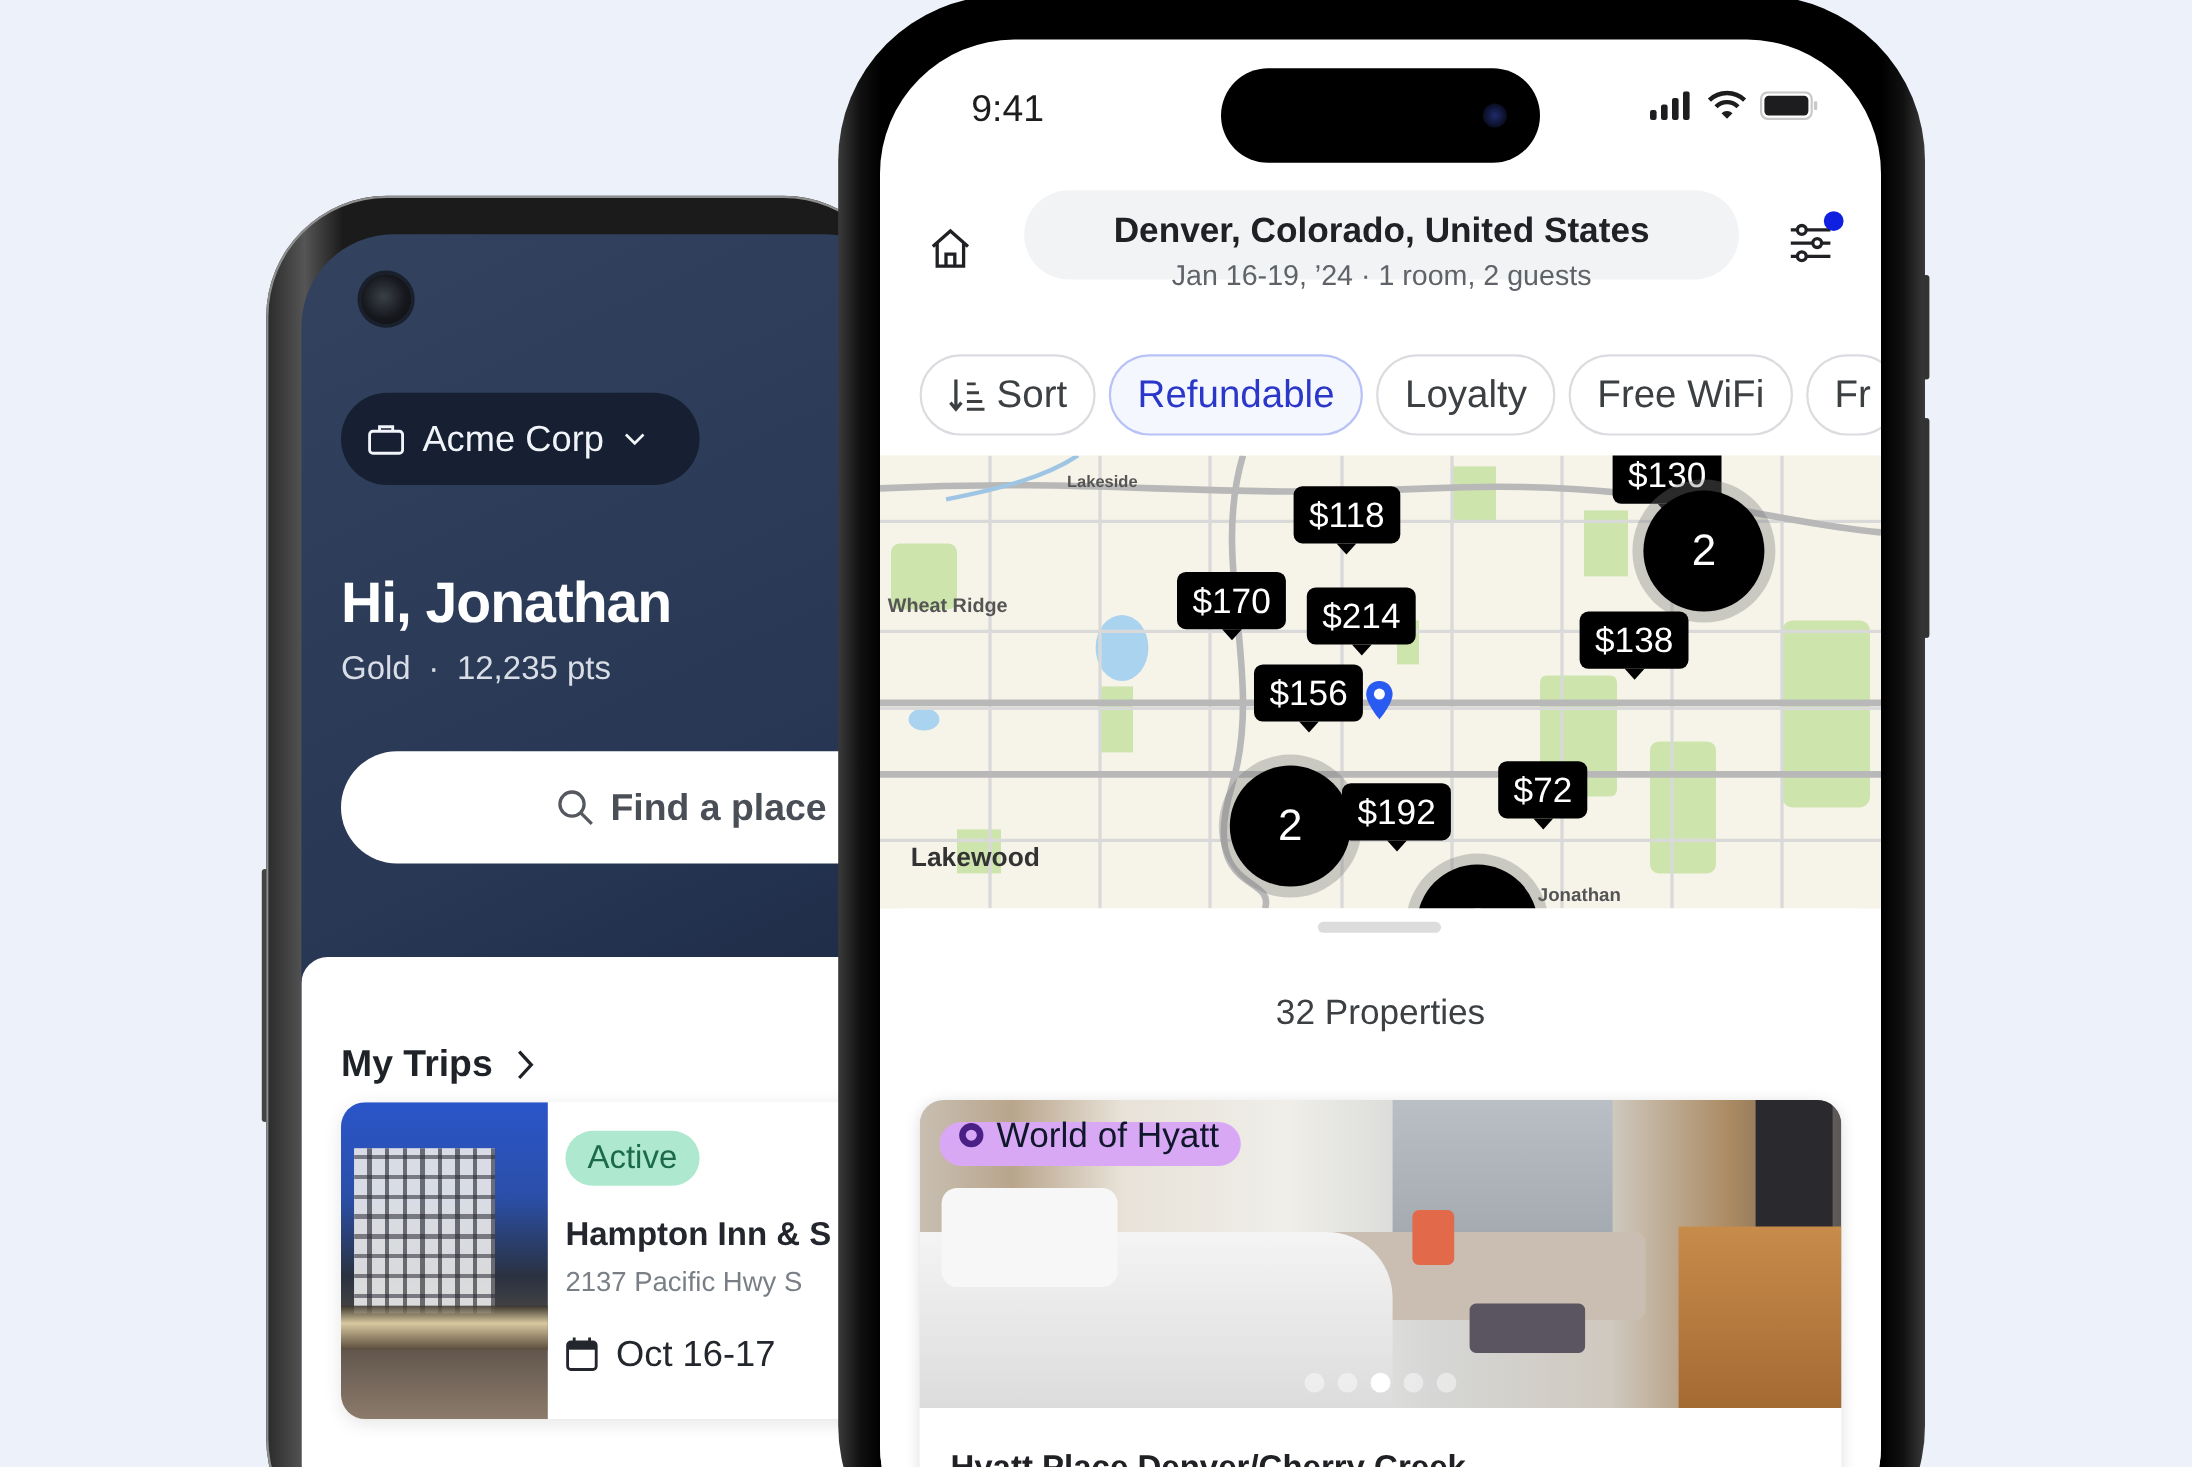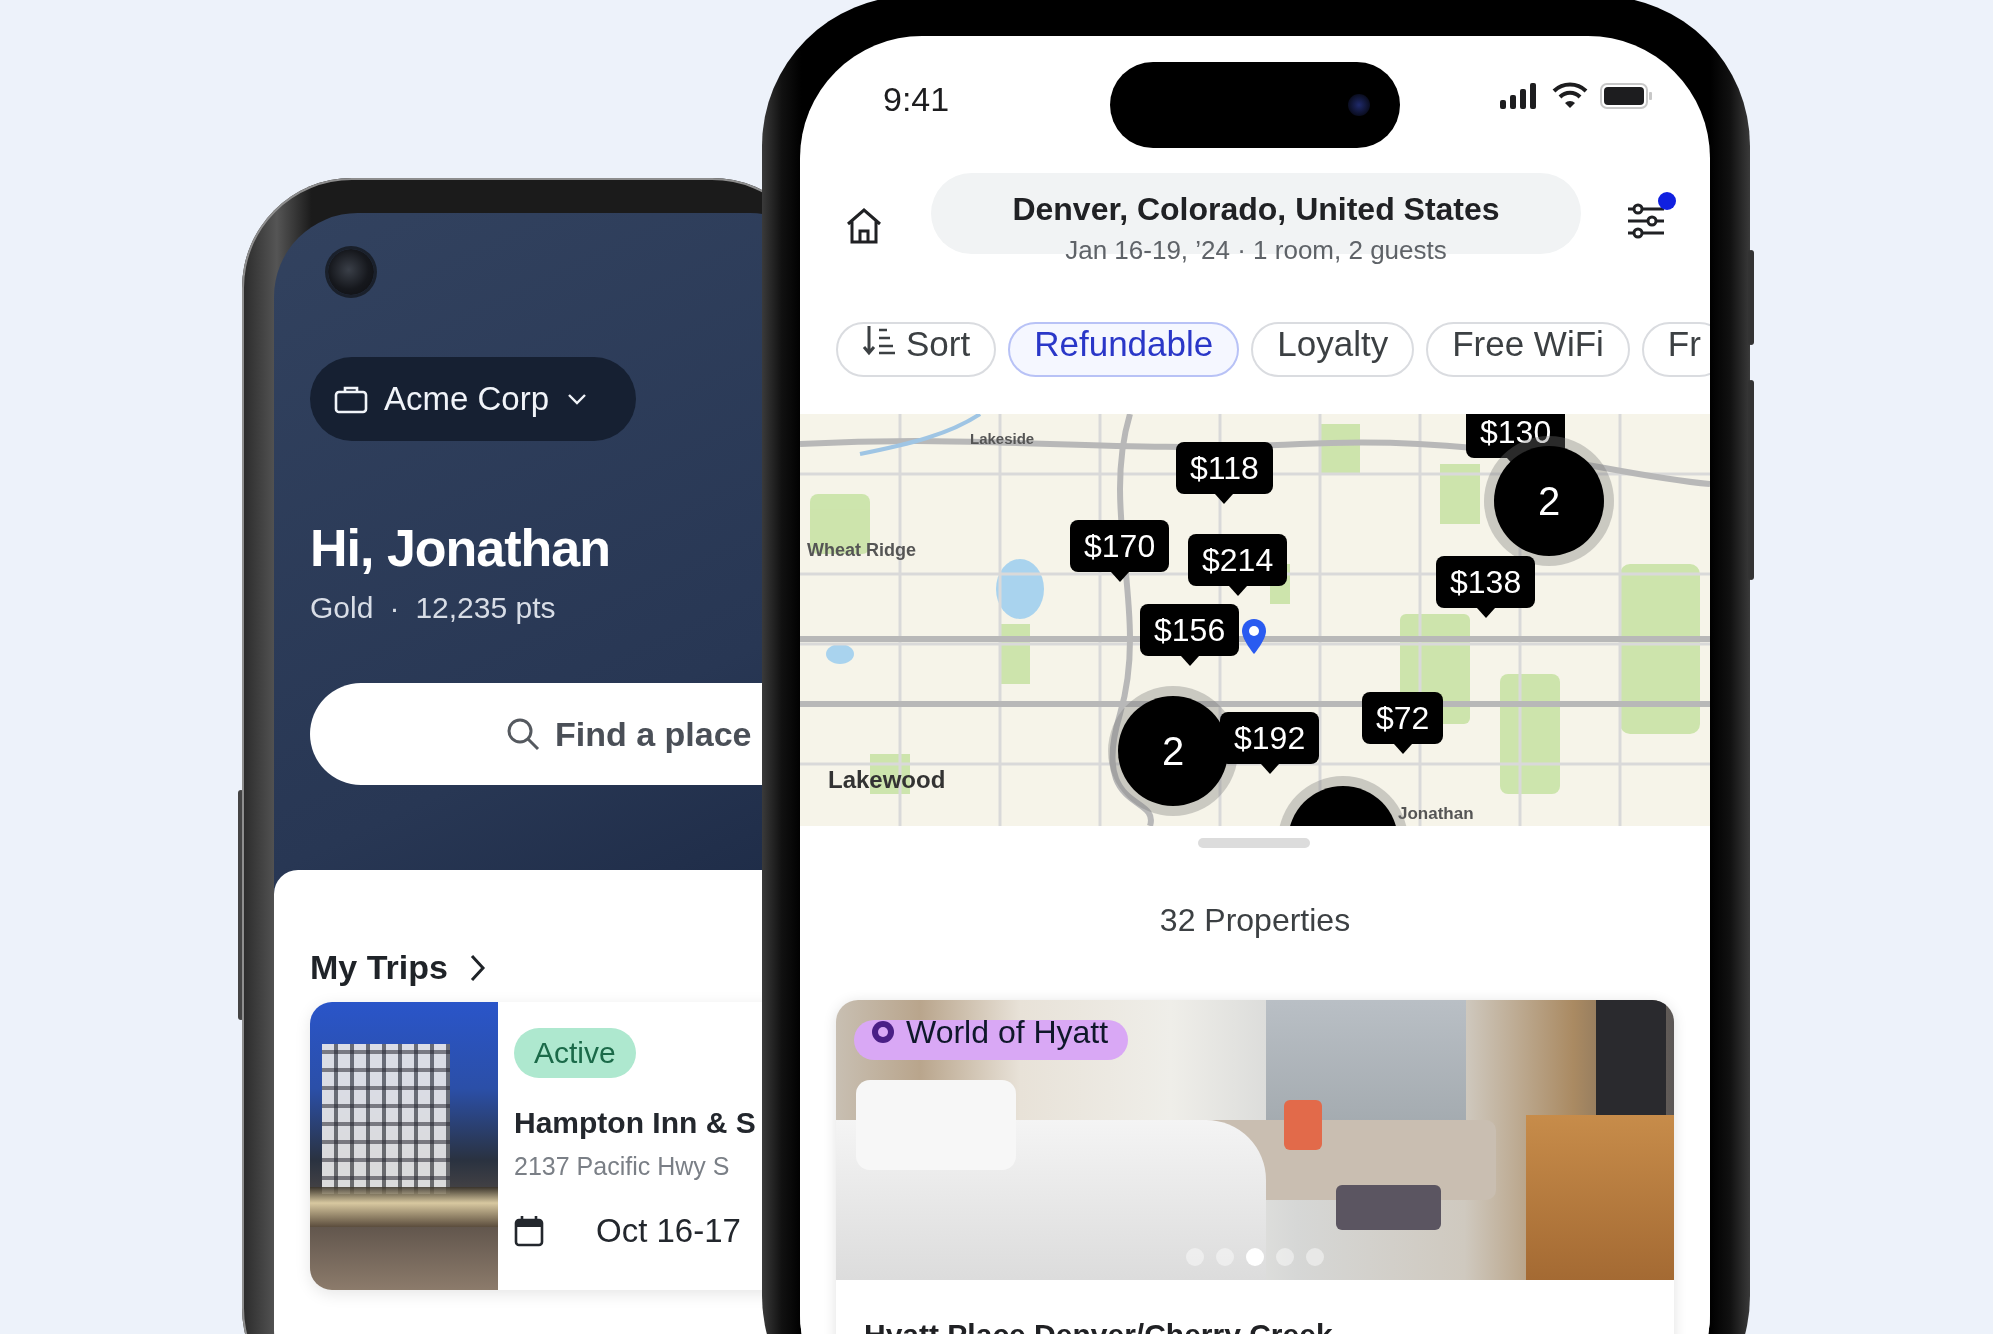--- a/index.html
+++ b/index.html
@@ -27,41 +27,41 @@
   .trips-head svg { margin-left: 22px; }
   .trip-card { position: absolute; left: 36px; top: 132px; width: 600px; height: 288px; border-radius: 22px; background: #fff; box-shadow: 0 4px 16px rgba(0,0,0,0.1); overflow: hidden; }
   .trip-img { position: absolute; left: 0; top: 0; width: 188px; height: 288px;
     background: linear-gradient(180deg,#2a55c9 0%,#2b4fa8 30%,#2a3240 55%,#5c5149 75%,#8c7b6b 100%); }
   .trip-img .bld { position: absolute; left: 12px; top: 42px; width: 128px; height: 150px; background: repeating-linear-gradient(90deg,#e9e9ea 0 12px,#6e6f72 12px 16px), #ddd; opacity: 0.92; }
   .trip-img .bld2 { position: absolute; left: 12px; top: 42px; width: 128px; height: 150px; background: repeating-linear-gradient(0deg, transparent 0 14px, rgba(40,40,50,0.55) 14px 18px); }
   .trip-img .base { position: absolute; left: 0; top: 185px; width: 188px; height: 40px; background: linear-gradient(180deg,#3a3328,#f0dfb0 40%,#5a4b3a); opacity: .85; }
   .badge-active { position: absolute; left: 204px; top: 26px; padding: 0 20px; height: 50px; border-radius: 25px; background: #aee8cf; color: #1b6a49; font-size: 30px; display: flex; align-items: center; }
   .trip-name { position: absolute; left: 204px; top: 104px; color: #23272d; font-size: 30px; font-weight: bold; white-space: nowrap; }
   .trip-addr { position: absolute; left: 204px; top: 150px; color: #7a7f86; font-size: 25px; white-space: nowrap; }
-  .trip-date { position: absolute; left: 204px; top: 210px; display: flex; align-items: center; color: #23272d; font-size: 33px; gap: 36px; }
+  .trip-date { position: absolute; left: 204px; top: 210px; display: flex; align-items: center; color: #23272d; font-size: 33px; }
   .trip-date svg { margin-right: 16px; }
 
   
   .rp-frame { position: absolute; left: 762px; top: -4px; width: 988px; height: 1450px; border-radius: 150px;
     background: linear-gradient(90deg,#3a3a3a 0%,#111 2%,#000 4%,#000 96%,#111 98%,#3a3a3a 100%); }
   .rp-btn { position: absolute; left: 1748px; top: 250px; width: 6px; height: 95px; background: #333; border-radius: 3px; }
   .rp-btn.b2 { top: 380px; height: 200px; }
   .rp-screen { position: absolute; left: 800px; top: 36px; width: 910px; height: 1400px; border-radius: 122px; overflow: hidden; background: #fff; }
   .time { position: absolute; left: 83px; top: 44px; font-size: 34px; color: #1d1d1f; font-weight: 400; }
   .island { position: absolute; left: 310px; top: 26px; width: 290px; height: 86px; border-radius: 43px; background: #000; }
   .island .lens { position: absolute; right: 30px; top: 32px; width: 22px; height: 22px; border-radius: 50%; background: radial-gradient(circle,#1f2a6b 0%,#0a0d20 70%); }
   .status-icons { position: absolute; left: 700px; top: 46px; display: flex; align-items: center; gap: 12px; }
   .home-btn { position: absolute; left: 45px; top: 170px; }
   .loc-pill { position: absolute; left: 131px; top: 137px; width: 650px; height: 81px; border-radius: 56px; background: #f1f3f4; text-align: center; }
   .loc-title { position: absolute; left: 0; right: 0; top: 18px; font-size: 32px; font-weight: bold; color: #202124; }
   .loc-sub { position: absolute; left: 0; right: 0; top: 62px; font-size: 26px; color: #5f6368; }
   .filter-btn { position: absolute; left: 826px; top: 165px; }
   .filter-dot { position: absolute; left: 858px; top: 156px; width: 18px; height: 18px; border-radius: 50%; background: #1020e0; }
   .chips { position: absolute; left: 36px; top: 286px; display: flex; gap: 12px; white-space: nowrap; }
-  .chip { height: 55px; border-radius: 37px; border: 2px solid #dadce0; background: #fff; display: flex; padding: 0 24px; font-size: 35px; color: #3c4043; }
+  .chip { height: 74px; border-radius: 37px; border: 2px solid #dadce0; background: #fff; display: flex; align-items: center; padding: 0 24px; font-size: 35px; color: #3c4043; }
   .chip.active { border-color: #b8c2f6; background: #f5f7ff; color: #2a37c8; }
   .chip svg { margin-right: 10px; }
 
   .map { position: absolute; left: 0; top: 378px; width: 910px; height: 412px; overflow: hidden; background: #f6f4ea; }
   .map svg.base { position: absolute; left: 0; top: 0; }
   .pin { position: absolute; background: #000; color: #fff; font-size: 32px; border-radius: 8px; padding: 10px 14px; line-height: 1; }
   .pin::after { content: ""; position: absolute; left: 50%; bottom: -10px; margin-left: -9px; border-left: 9px solid transparent; border-right: 9px solid transparent; border-top: 10px solid #000; }
   .cluster { position: absolute; width: 110px; height: 110px; border-radius: 50%; background: #000; color: #fff; font-size: 40px; display: flex; align-items: center; justify-content: center; box-shadow: 0 0 0 10px rgba(120,120,120,0.35); }
   .map-label { position: absolute; font-size: 24px; color: #333; font-weight: bold; }
   .map-label.sm { font-size: 15px; color: #555; }

